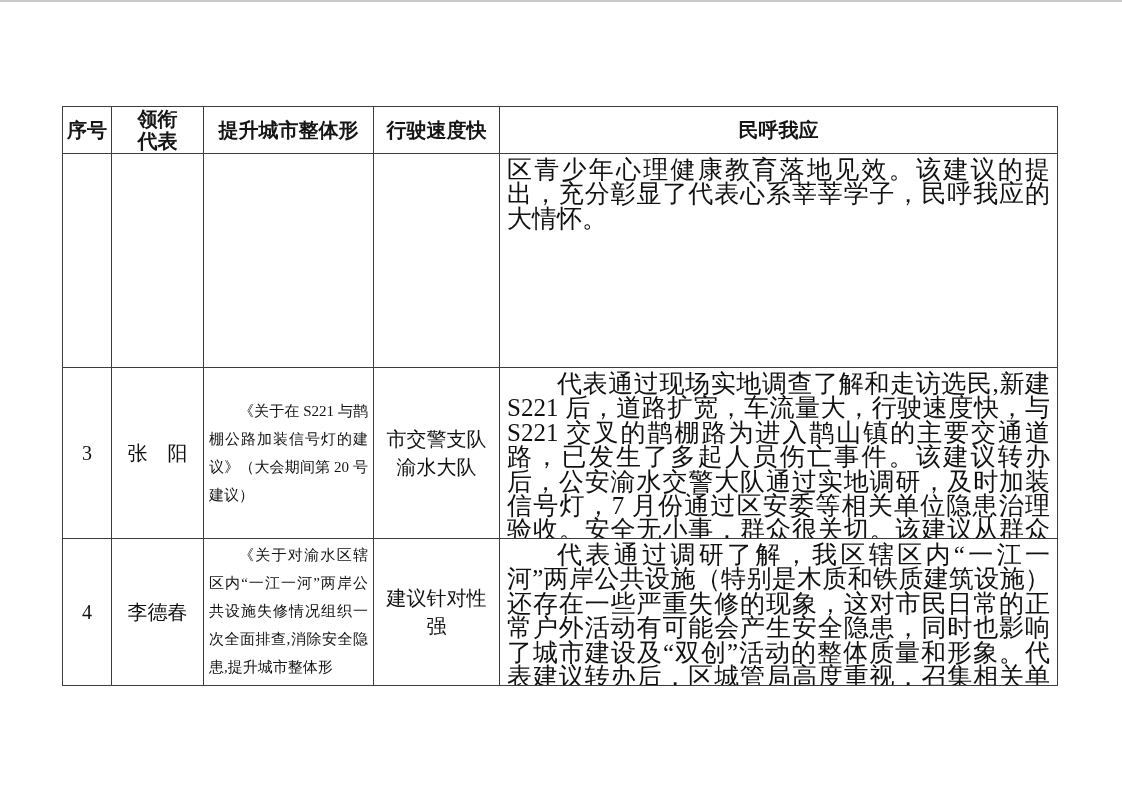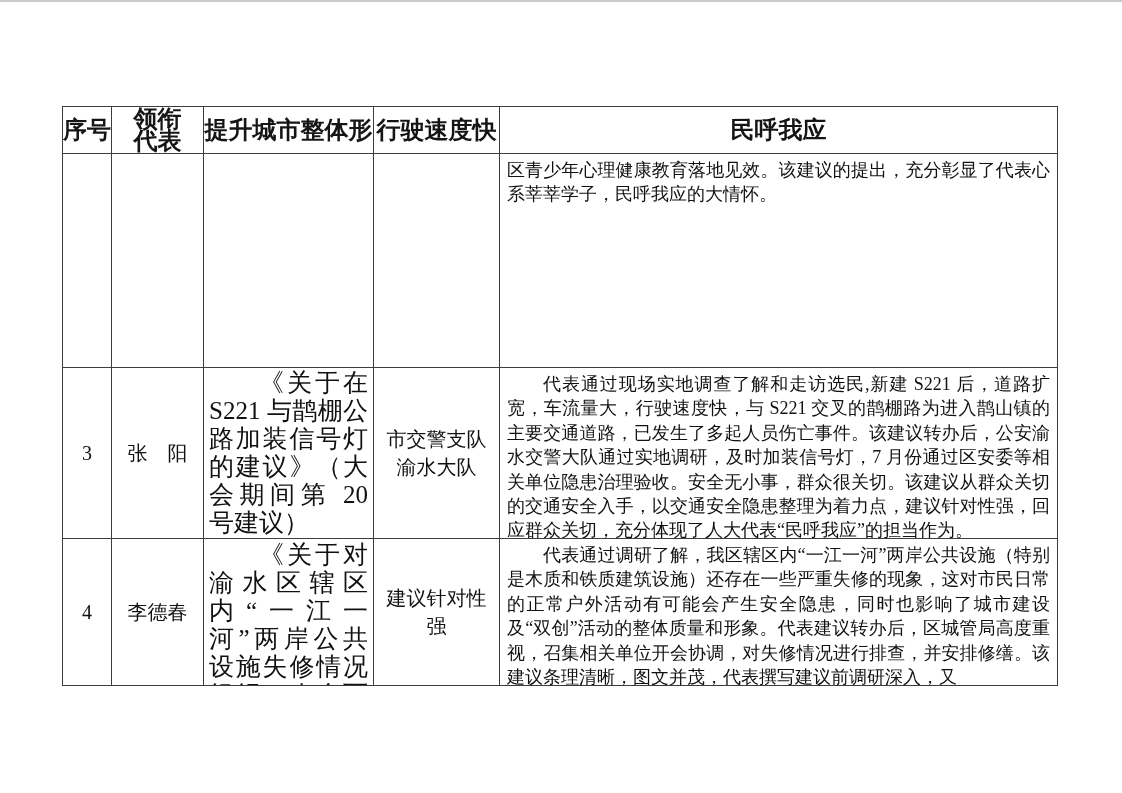--- a/index.html
+++ b/index.html
@@ -50,21 +50,21 @@
   }
   
   th .box {
     height: 46px;
     display: flex;
     align-items: center;
     justify-content: center;
     text-align: center;
     font-family: Liberation Sans, sans-serif;
     font-weight: bold;
-    font-size: 24px;
+    font-size: 20px;
     line-height: 22px;
     white-space: pre-line;
     color: #151515;
   }
   
   .h-r0 .box { height: 213px; }
   .h-r1 .box { height: 170px; }
   .h-r2 .box { height: 146px; }
 
   
@@ -74,40 +74,40 @@
     justify-content: center;
     text-align: center;
     font-size: 20px;
     line-height: 28px;
     white-space: pre-line;
     padding: 0 4px;
   }
   
   .cell-prop .box {
     padding: 0 5px;
-    font-size: 25px;
+    font-size: 15px;
     line-height: 28px;
   }
   .cell-prop .box p {
     margin: 0;
     text-align: justify;
     text-indent: 2em;
     width: 100%;
   }
   .cell-prop.v-mid .box {
     display: flex;
     align-items: center;
   }
   .cell-prop.v-top .box {
     padding-top: 2px;
   }
   
   .cell-eff .box {
     padding: 4px 7px 0 7px;
-    font-size: 18px;
+    font-size: 25px;
     line-height: 24.4px;
   }
   .cell-eff .box p {
     margin: 0;
     text-align: justify;
   }
   .cell-eff .indent p { text-indent: 2em; }
 </style>
 </head>
 <body>

